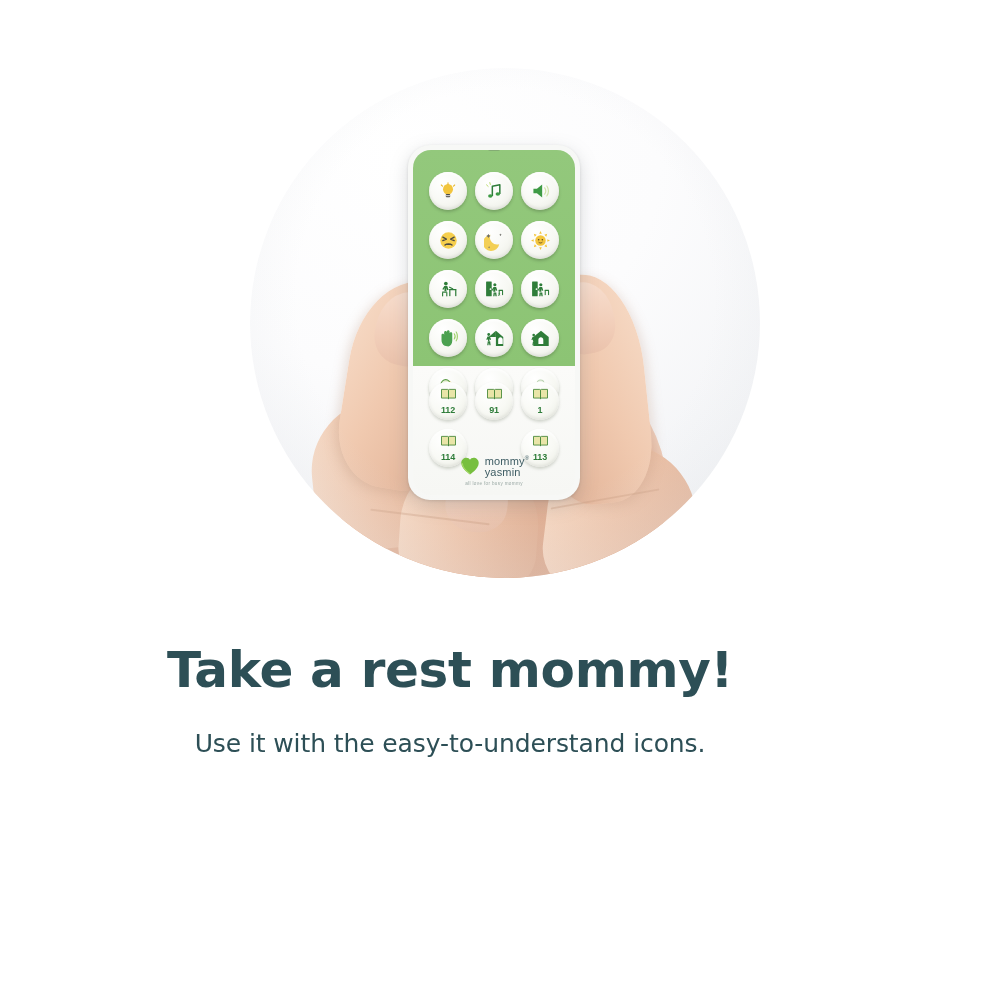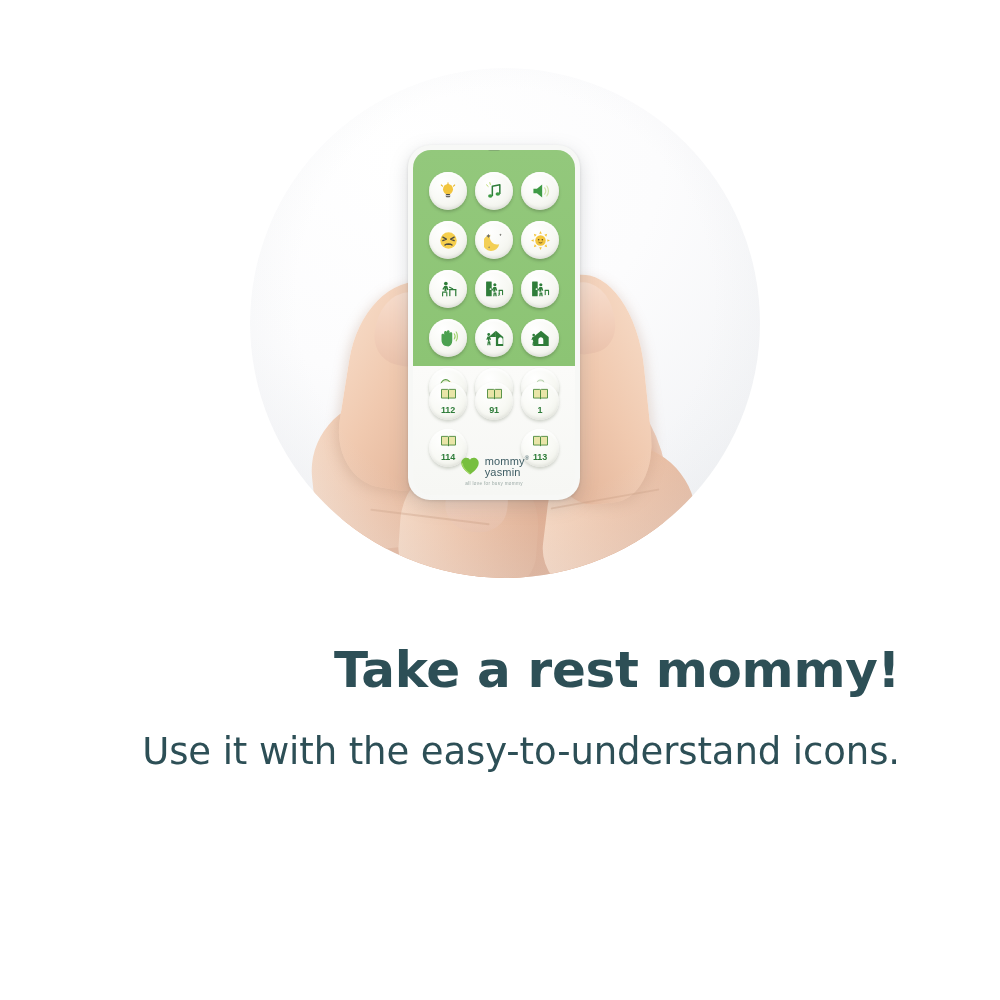--- a/index.html
+++ b/index.html
@@ -267,36 +267,36 @@
     color: #9aa9a5;
     text-transform: lowercase;
   }
 
   
   .caption {
     position: absolute;
     left: 0;
     top: 636px;
     width: 900px;
-    text-align: right;
+    text-align: center;
   }
   .headline {
     color: #2d4f56;
     font-family: "DejaVu Sans", sans-serif;
     font-weight: bold;
     font-size: 50px;
     line-height: 1.36;
     letter-spacing: -0.3px;
     margin: 0;
   }
   .subline {
     color: #2d4f56;
     font-family: "DejaVu Sans", sans-serif;
     font-weight: normal;
-    font-size: 37px;
+    font-size: 25px;
     line-height: 1.3;
     letter-spacing: -0.1px;
     margin: 24px 0 0 0;
   }
 </style>
 </head>
 <body>
 
 <div class="photo-stage">
   <div class="photo-circle">

